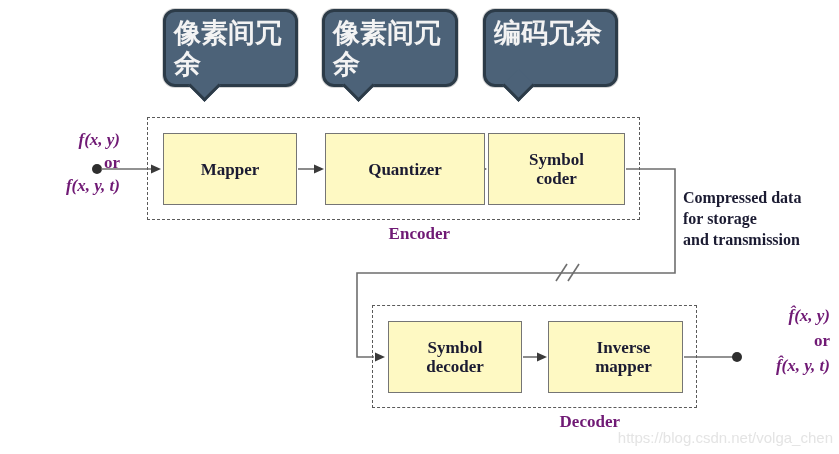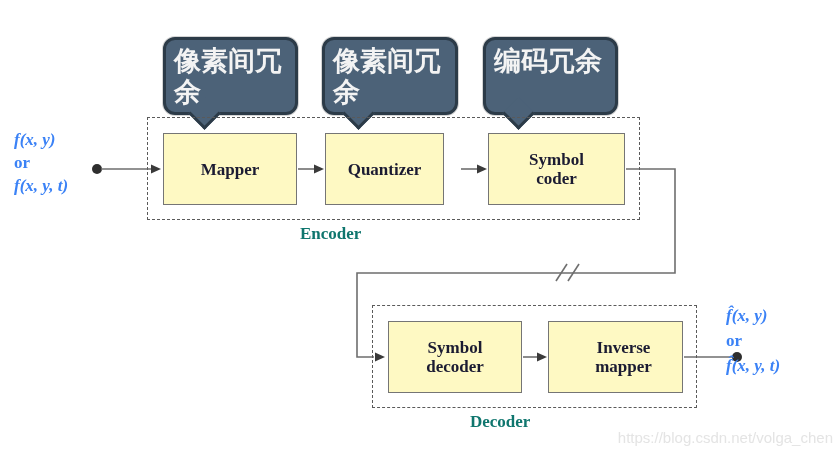--- a/index.html
+++ b/index.html
@@ -3,52 +3,52 @@
 <meta charset="utf-8">
 <style>
   html,body{margin:0;padding:0;background:#ffffff;}
   #scene{position:relative;width:839px;height:454px;background:#ffffff;overflow:hidden;
          font-family:"Liberation Serif", serif;}
 
   
   .callout{position:absolute;top:9px;height:78px;box-sizing:border-box;
            background:#4c6278;border:3px solid #2c3b48;border-radius:12px;
            color:#f3f3f3;font:bold 27px/31px "Liberation Sans", sans-serif;
-           padding:6px 8px;word-break:break-all;box-shadow:0 0 0 1px #d4d4d4;margin-top:28px;}
+           padding:6px 8px;word-break:break-all;box-shadow:0 0 0 1px #d4d4d4;}
   .callout .tail{position:absolute;bottom:-13px;width:20px;height:20px;
            background:#4c6278;border-right:3px solid #2c3b48;border-bottom:3px solid #2c3b48;
            transform:rotate(45deg);}
   #callout-1{left:163px;width:135px;}
   #callout-2{left:322px;width:136px;}
   #callout-3{left:483px;width:135px;}
   #callout-1 .tail{left:27px;}
   #callout-2 .tail{left:22px;}
   #callout-3 .tail{left:21px;}
 
   
   .group{position:absolute;border:1.6px dashed #5a5a5a;box-sizing:border-box;}
   #encoder-group{left:147px;top:117px;width:493px;height:103px;}
   #decoder-group{left:372px;top:305px;width:325px;height:103px;}
 
   .box{position:absolute;box-sizing:border-box;border:1.6px solid #757575;background:#fef9c3;
        display:flex;align-items:center;justify-content:center;text-align:center;
        font:bold 17px/19px "Liberation Serif", serif;color:#1b1b32;white-space:pre-line;}
   #box-mapper{left:163px;top:133px;width:134px;height:72px;}
-  #box-quantizer{left:325px;top:133px;width:119px;height:72px;}
+  #box-quantizer{left:325px;top:133px;width:160px;height:72px;}
   #box-symbol-coder{left:488px;top:133px;width:137px;height:72px;}
   #box-symbol-decoder{left:388px;top:321px;width:134px;height:72px;}
   #box-inverse-mapper{left:548px;top:321px;width:135px;height:72px;padding-left:16px;}
 
-  .section-label{position:absolute;width:150px;text-align:left;
-       font:bold 17px "Liberation Serif", serif;color:#0f766e;}
+  .section-label{position:absolute;width:150px;text-align:right;
+       font:bold 17px "Liberation Serif", serif;color:#701a75;}
   #encoder-label{left:300px;top:224px;}
   #decoder-label{left:470px;top:412px;}
 
   
-  .io-label{position:absolute;text-align:left;color:#3b82f6;
+  .io-label{position:absolute;text-align:right;color:#701a75;
        font:bold 17px/23px "Liberation Serif", serif;}
   .io-label .math{font-style:italic;display:block;}
   .io-label .plain{font-style:normal;display:block;}
   #input-label{left:14px;top:128px;width:106px;}
   #output-label{left:726px;top:303px;width:104px;line-height:25px;}
 
   #compressed-label{position:absolute;left:683px;top:187px;width:156px;
        font:bold 16px/21px "Liberation Serif", serif;color:#1b1b32;white-space:pre-line;}
 
   
@@ -116,20 +116,23 @@
   </div>
   <div class="box" id="box-quantizer">
     <span>Quantizer</span>
   </div>
   <div class="box" id="box-symbol-coder">
     <span>Symbol
 coder</span>
   </div>
   <div class="section-label" id="encoder-label">Encoder</div>
 
+  <div id="compressed-label">Compressed data
+for storage
+and transmission</div>
 
   <div class="group" id="decoder-group"></div>
   <div class="box" id="box-symbol-decoder">
     <span>Symbol
 decoder</span>
   </div>
   <div class="box" id="box-inverse-mapper">
     <span>Inverse
 mapper</span>
   </div>

